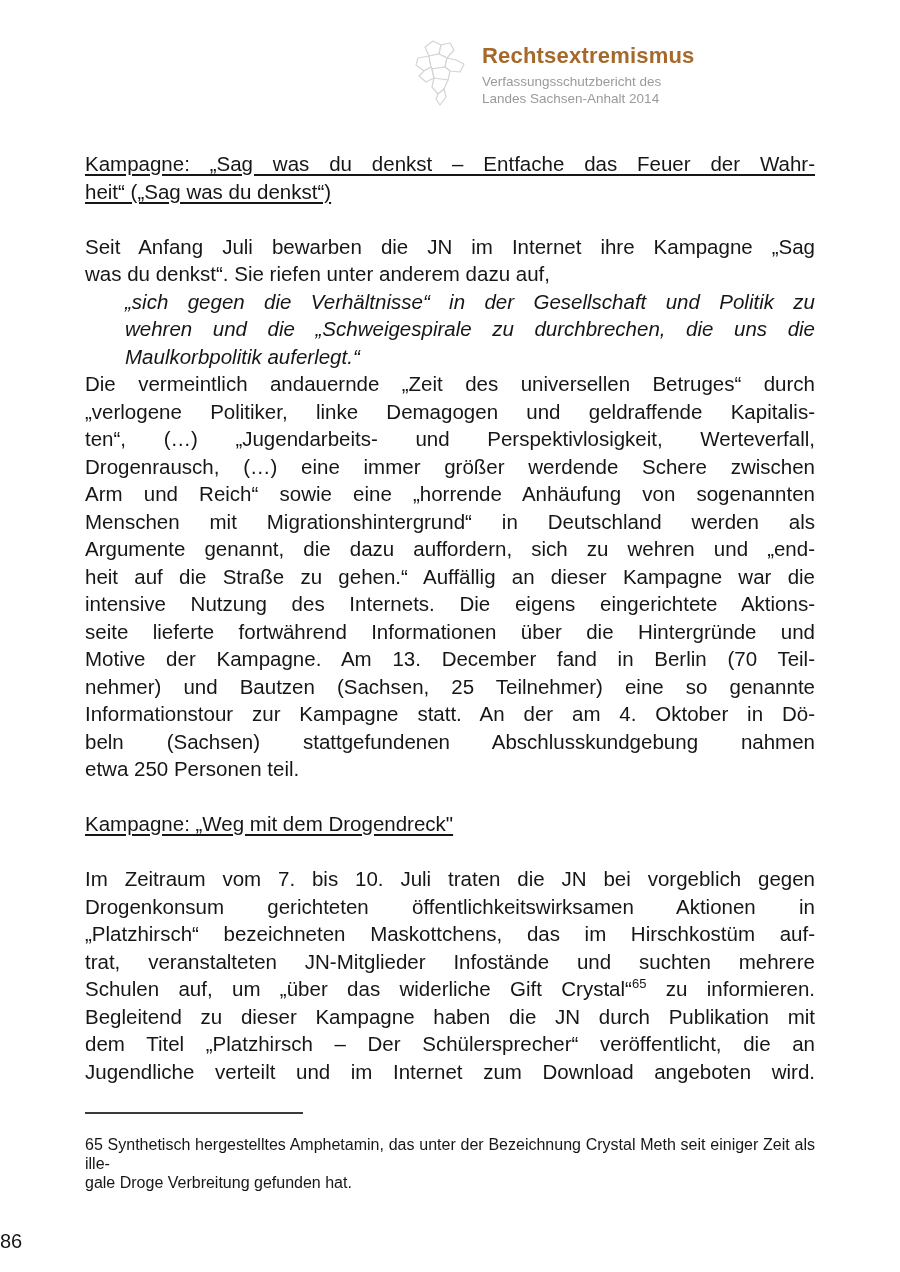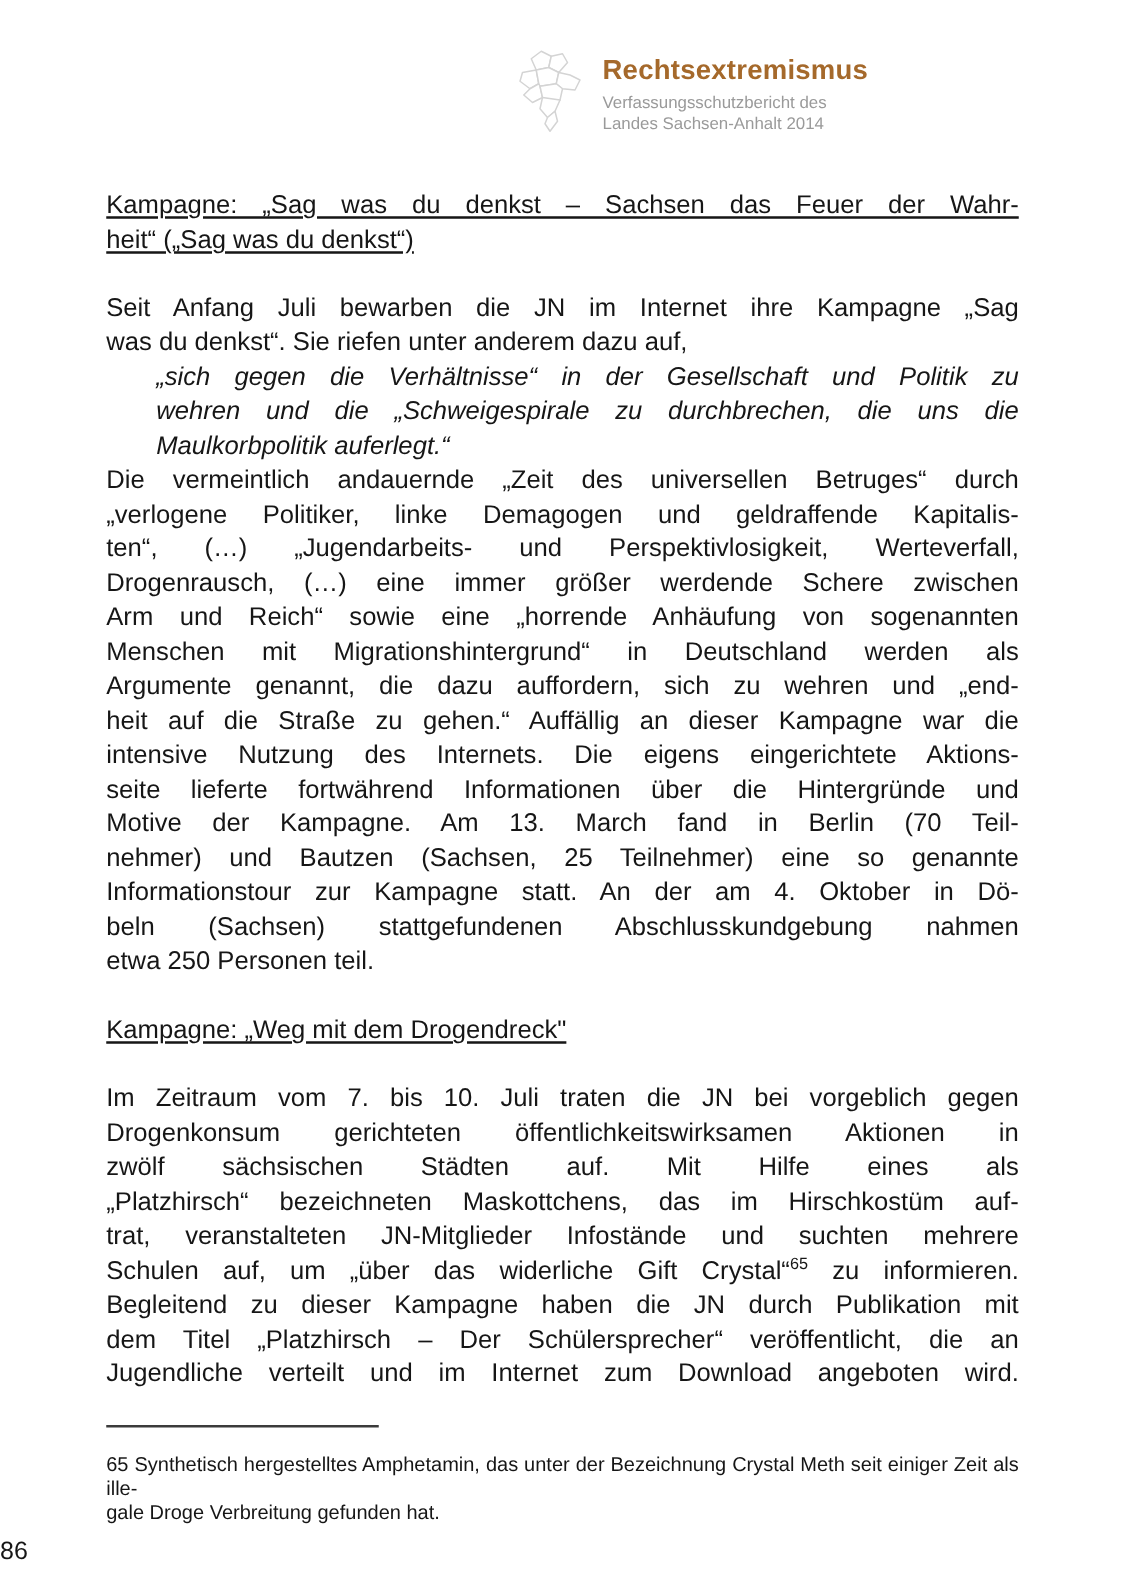--- a/index.html
+++ b/index.html
@@ -55,21 +55,21 @@
     <div class="report-subtitle" style="color: rgb(154, 154, 154);">
       <div>Verfassungsschutzbericht des</div>
       <div>Landes Sachsen-Anhalt 2014</div>
     </div>
   </div>
 </div>
 
 <div class="content">
 
   <div class="heading">
-    <div class="line">Kampagne: „Sag was du denkst – Sachsen das Feuer der Wahr-</div>
+    <div class="line">Kampagne: „Sag was du denkst – Entfache das Feuer der Wahr-</div>
     <div class="line last">heit“ („Sag was du denkst“)</div>
   </div>
 
   <div class="vspace"></div>
 
   <div>
     <div class="line">Seit Anfang Juli bewarben die JN im Internet ihre Kampagne „Sag</div>
     <div class="line last">was du denkst“. Sie riefen unter anderem dazu auf,</div>
   </div>
 
@@ -83,39 +83,38 @@
     <div class="line">Die vermeintlich andauernde „Zeit des universellen Betruges“ durch</div>
     <div class="line">„verlogene Politiker, linke Demagogen und geldraffende Kapitalis-</div>
     <div class="line">ten“, (…) „Jugendarbeits- und Perspektivlosigkeit, Werteverfall,</div>
     <div class="line">Drogenrausch, (…) eine immer größer werdende Schere zwischen</div>
     <div class="line">Arm und Reich“ sowie eine „horrende Anhäufung von sogenannten</div>
     <div class="line">Menschen mit Migrationshintergrund“ in Deutschland werden als</div>
     <div class="line">Argumente genannt, die dazu auffordern, sich zu wehren und „end-</div>
     <div class="line">heit auf die Straße zu gehen.“ Auffällig an dieser Kampagne war die</div>
     <div class="line">intensive Nutzung des Internets. Die eigens eingerichtete Aktions-</div>
     <div class="line">seite lieferte fortwährend Informationen über die Hintergründe und</div>
-    <div class="line">Motive der Kampagne. Am 13. March fand in Berlin (70 Teil-</div>
+    <div class="line">Motive der Kampagne. Am 13. December fand in Berlin (70 Teil-</div>
     <div class="line">nehmer) und Bautzen (Sachsen, 25 Teilnehmer) eine so genannte</div>
     <div class="line">Informationstour zur Kampagne statt. An der am 4. Oktober in Dö-</div>
     <div class="line">beln (Sachsen) stattgefundenen Abschlusskundgebung nahmen</div>
     <div class="line last">etwa 250 Personen teil.</div>
   </div>
 
   <div class="vspace"></div>
 
   <div class="heading">
     <div class="line last">Kampagne: „Weg mit dem Drogendreck"</div>
   </div>
 
   <div class="vspace"></div>
 
   <div>
     <div class="line">Im Zeitraum vom 7. bis 10. Juli traten die JN bei vorgeblich gegen</div>
     <div class="line">Drogenkonsum gerichteten öffentlichkeitswirksamen Aktionen in</div>
-    <div class="line">zwölf sächsischen Städten auf. Mit Hilfe eines als</div>
     <div class="line">„Platzhirsch“ bezeichneten Maskottchens, das im Hirschkostüm auf-</div>
     <div class="line">trat, veranstalteten JN-Mitglieder Infostände und suchten mehrere</div>
     <div class="line"><span>Schulen auf, um „über das widerliche Gift Crystal“</span><span class="sup">65</span><span> zu informieren.</span></div>
     <div class="line">Begleitend zu dieser Kampagne haben die JN durch Publikation mit</div>
     <div class="line">dem Titel „Platzhirsch – Der Schülersprecher“ veröffentlicht, die an</div>
     <div class="line">Jugendliche verteilt und im Internet zum Download angeboten wird.</div>
   </div>
 
   <hr class="footnote-rule">
 

